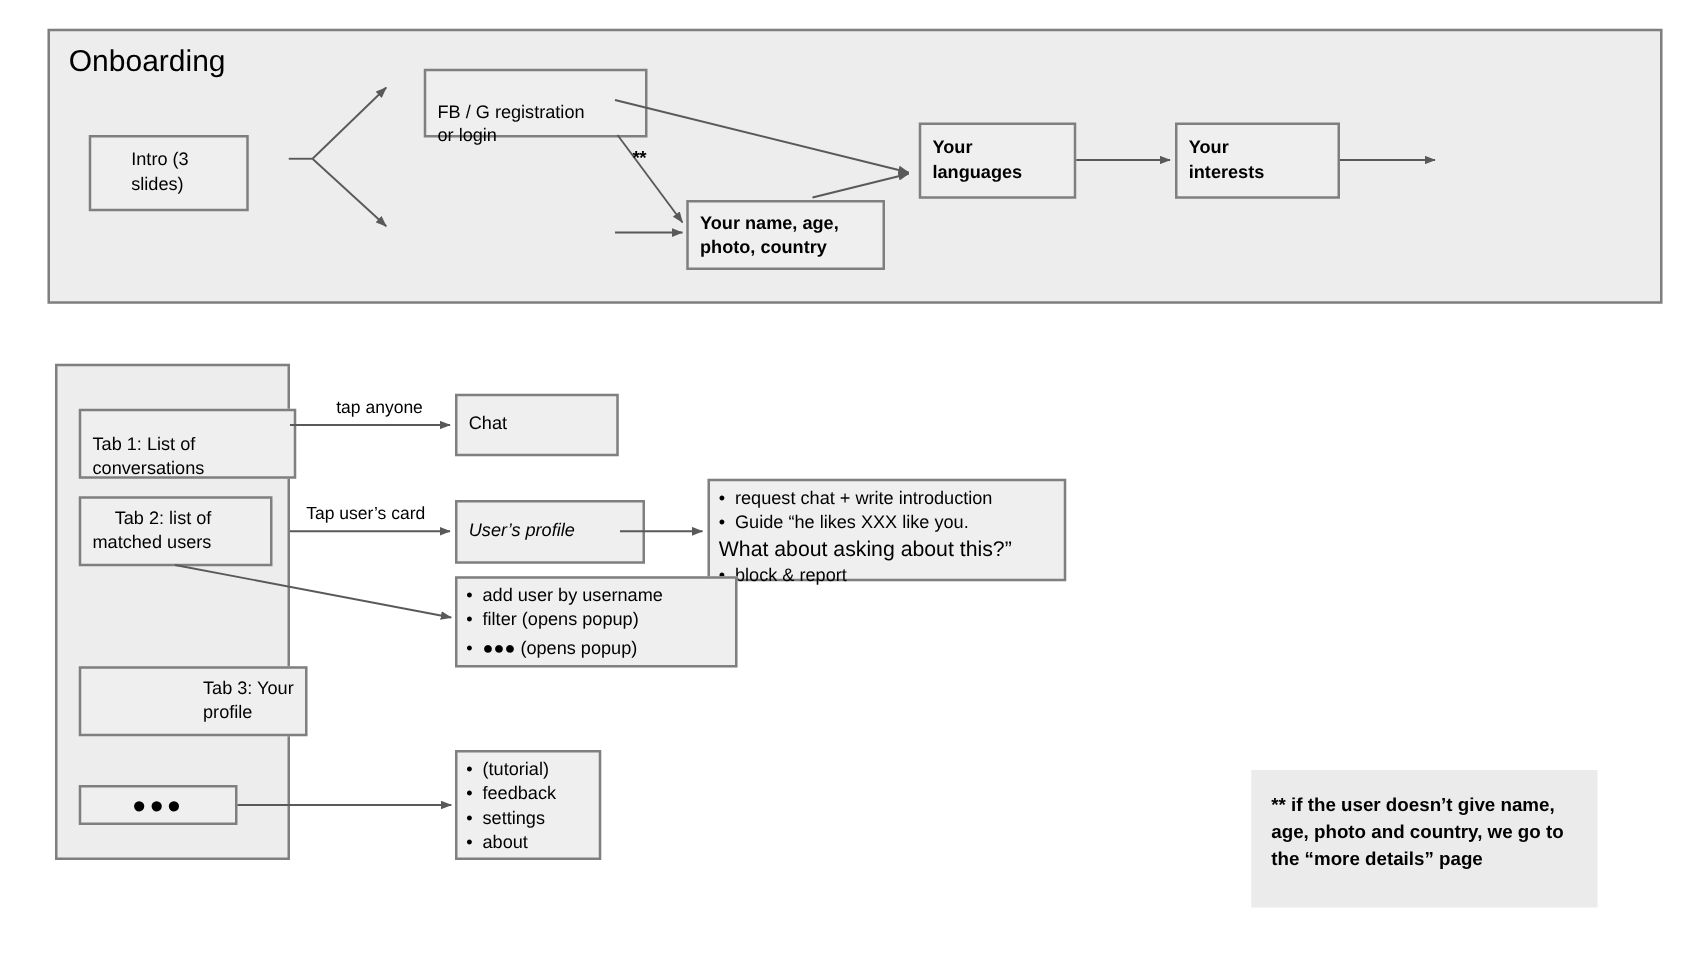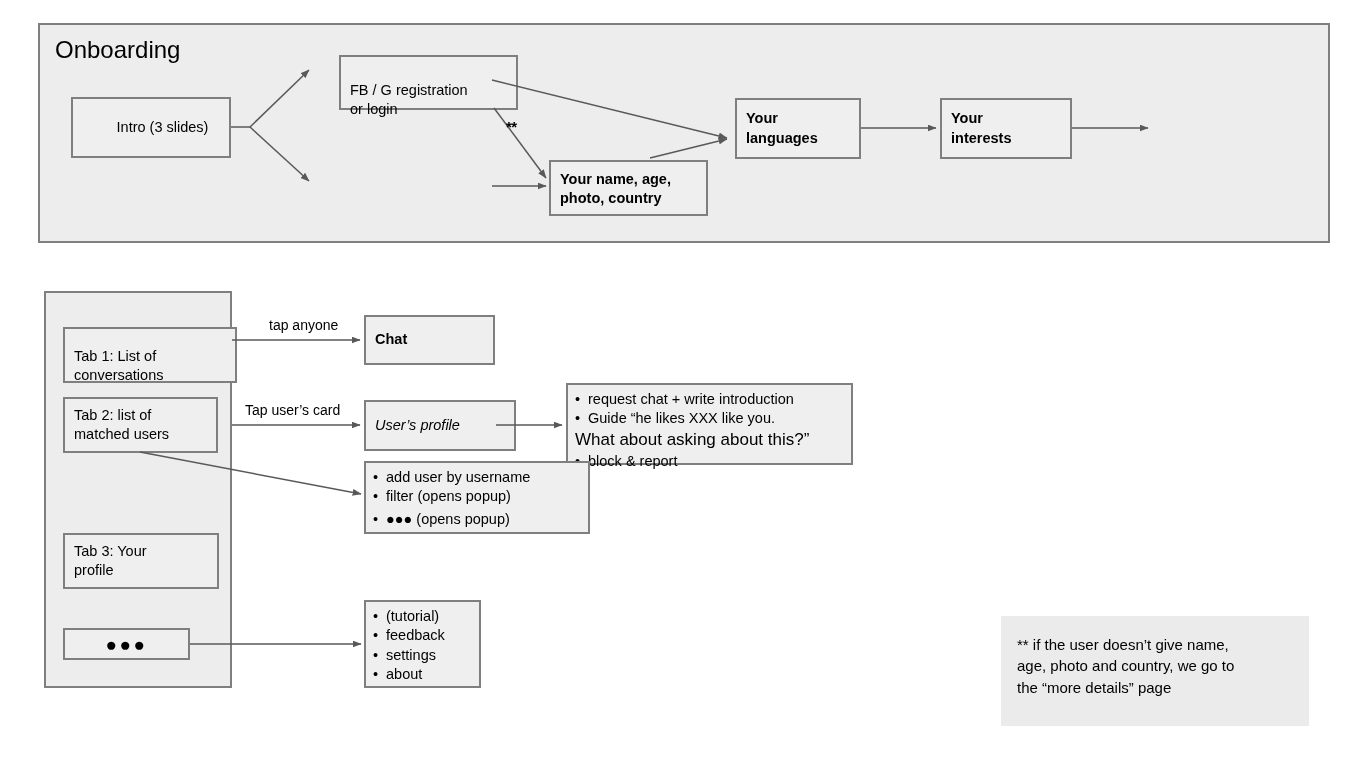--- a/index.html
+++ b/index.html
@@ -158,21 +158,21 @@
       <path d="M232,425 L360,425" marker-end="url(#arrow)"></path>
 
       <path d="M140,452 L361,494" marker-end="url(#arrow)"></path>
 
       <path d="M496,425 L562,425" marker-end="url(#arrow)"></path>
 
       <path d="M190,644 L361,644" marker-end="url(#arrow)"></path>
     </g>
   </svg>
 
-  <div class="node center" style="left:71px; top:97px; width:160px; height:61px;padding-left:32px;">
+  <div class="node center" style="left:71px; top:108px; width:128px; height:61px;padding-left:32px;">
     <span class="node-text">Intro (3 slides)</span>
   </div>
 
   <div class="node top" style="left:313px; top:55px; width:179px; height:55px; padding-top:24px;margin-left:26px;">
     <span class="node-text">FB / G registration
 or login</span>
   </div>
 
 
   <div class="node bold top" style="left:549px; top:160px; width:159px; height:56px; padding-top:8px;">
@@ -191,39 +191,39 @@
   </div>
 
 
   <div class="marker-asterisk" style="left:506px; top:118px;">**</div>
 
   <div class="node top" style="left:63px; top:327px; width:174px; height:56px; padding-top:18px;">
     <span class="node-text">Tab 1: List of
 conversations</span>
   </div>
 
-  <div class="node top" style="left:63px; top:397px; width:155px; height:56px; padding-top:7px;">
+  <div class="node top" style="left:63px; top:397px; width:155px; height:56px; padding-top:7px;text-align:right;">
     <span class="node-text">Tab 2: list of
 matched users</span>
   </div>
 
-  <div class="node top" style="left:63px; top:533px; width:156px; height:56px; padding-top:7px;">
+  <div class="node top" style="left:63px; top:533px; width:183px; height:56px; padding-top:7px;justify-content:flex-end;">
     <span class="node-text">Tab 3: Your
 profile</span>
   </div>
 
   <div class="node center" style="left:63px; top:628px; width:127px; height:32px;">
     <span class="dots-big">●●●</span>
   </div>
 
   <div class="edge-label" style="left:269px; top:317px;">tap anyone</div>
 
   <div class="edge-label" style="left:245px; top:402px;">Tap user’s card</div>
 
-  <div class="node" style="left:364px; top:315px; width:131px; height:50px;font-weight:bold;">
+  <div class="node" style="left:364px; top:315px; width:131px; height:50px;">
     <span class="node-text">Chat</span>
   </div>
 
   <div class="node" style="left:364px; top:400px; width:152px; height:51px;font-style:italic;">
     <span class="node-text">User’s profile</span>
   </div>
 
   <div class="node top" style="left:566px; top:383px; width:287px; height:82px; padding:5px 7px;">
     <div class="bullet-list">
       <div class="bullet-row">
@@ -273,17 +273,17 @@
         <span class="bullet-dot">•</span>
         <span class="bullet-txt">settings</span>
       </div>
       <div class="bullet-row">
         <span class="bullet-dot">•</span>
         <span class="bullet-txt">about</span>
       </div>
     </div>
   </div>
 
-  <div class="note-box" style="left:1001px; top:616px; width:308px; height:110px;">** if the user doesn’t give name,
+  <div class="note-box" style="left:1001px; top:616px; width:277px; height:110px;font-weight:bold;">** if the user doesn’t give name,
 age, photo and country, we go to
 the “more details” page</div>
 
 </div>
 
 </body></html>

